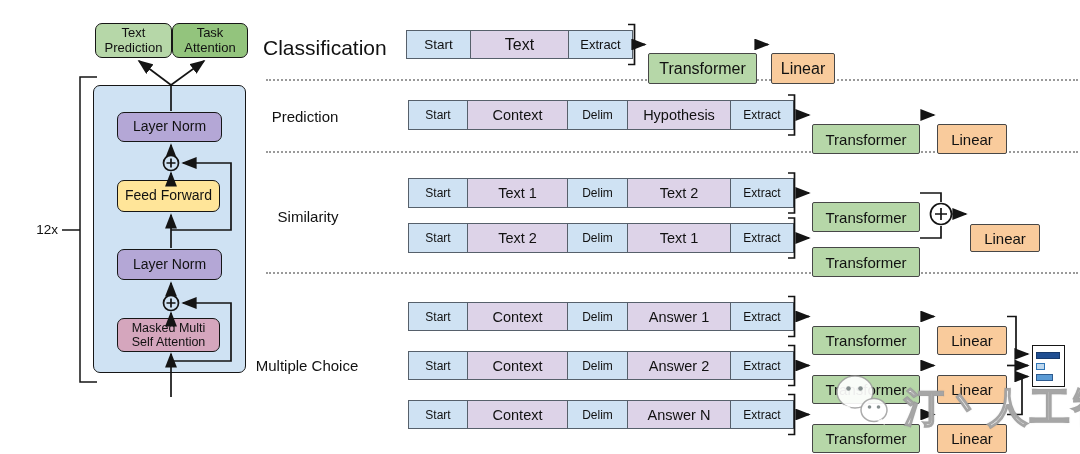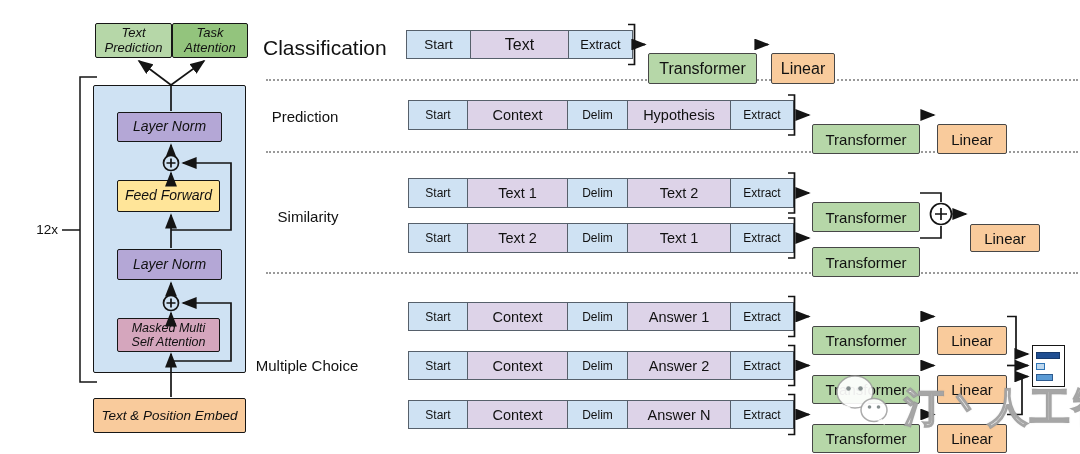--- a/index.html
+++ b/index.html
@@ -1,20 +1,20 @@
 <!DOCTYPE html>
 <html><head>
 <meta charset="utf-8">
 <style>
   html,body{margin:0;padding:0;background:#fff;}
   #stage{position:relative;width:1080px;height:454px;background:#ffffff;
          font-family:"Liberation Sans", sans-serif;color:#111;overflow:hidden;}
   
   .lbx{position:absolute;box-sizing:border-box;display:flex;align-items:center;justify-content:center;
-       text-align:center;border:1.8px solid #161616;border-radius:2px;line-height:1.12;font-style:italic;}
+       text-align:center;border:1.8px solid #161616;border-radius:7px;line-height:1.12;}
   
   .strip{position:absolute;display:flex;}
   .tok{box-sizing:border-box;display:flex;align-items:center;justify-content:center;
        border:1.5px solid #56606b;margin-left:-1.5px;text-align:center;}
   .tok:first-child{margin-left:13px;}
   .tok.blue{background:#cfe2f3;}
   .tok.purple{background:#ddd3e8;}
   .tok.sm{font-size:12px;}
   .tok.md{font-size:14.5px;}
   
@@ -42,21 +42,20 @@
 
   <div class="lbx" style="left:93px;top:85px;width:153px;height:288px;background:#cfe2f3"></div>
 
   <div class="lbx" style="left:95px;top:23px;width:77px;height:35px;background:#b6d7a8;font-size:13px">Text Prediction</div>
   <div class="lbx" style="left:172px;top:23px;width:76px;height:35px;background:#93c47d;font-size:13px">Task Attention</div>
 
   <div class="lbx" style="left:117px;top:112px;width:105px;height:30px;background:#b4a7d6;font-size:14px">Layer Norm</div>
   <div class="lbx" style="left:117px;top:180px;width:103px;height:32px;background:#ffe599;font-size:14px">Feed Forward</div>
   <div class="lbx" style="left:117px;top:249px;width:105px;height:31px;background:#b4a7d6;font-size:14px">Layer Norm</div>
   <div class="lbx" style="left:117px;top:318px;width:103px;height:34px;background:#d5a6bd;font-size:12.5px;padding:0 12px">Masked Multi Self Attention</div>
-  <div class="lbx" style="left:93px;top:398px;width:153px;height:35px;background:#f9cb9c;font-size:13.5px">Text &amp; Position Embed</div>
 
   <div class="rowlabel" style="left:26px;top:222px;width:32px;text-align:right;font-size:13.5px">12x</div>
 
   <div class="rowlabel" style="left:263px;top:36px;width:122px;font-size:21px">Classification</div>
   <div class="strip" style="left:393px;top:30px;height:29px">
     <div class="tok blue" style="width:65px;font-size:13.5px">Start</div>
     <div class="tok purple" style="width:100px;font-size:16px">Text</div>
     <div class="tok blue" style="width:65px;font-size:13px">Extract</div>
   </div>
   <div class="rbox tbox" style="left:648px;top:29px;width:109px;height:31px;font-size:16px">Transformer</div>

